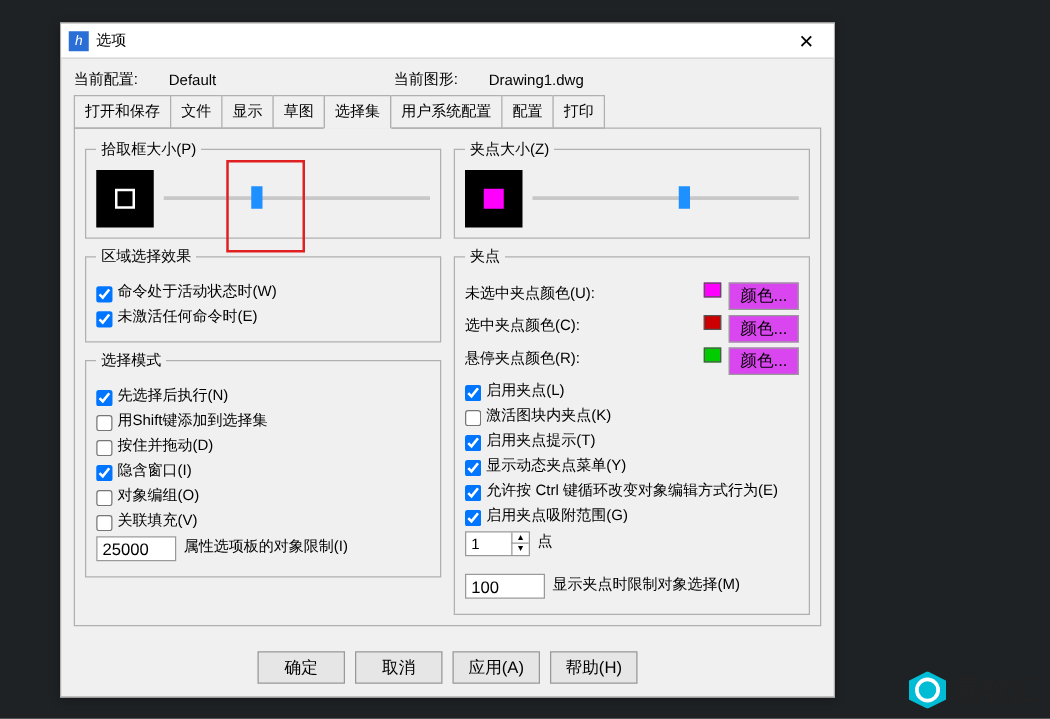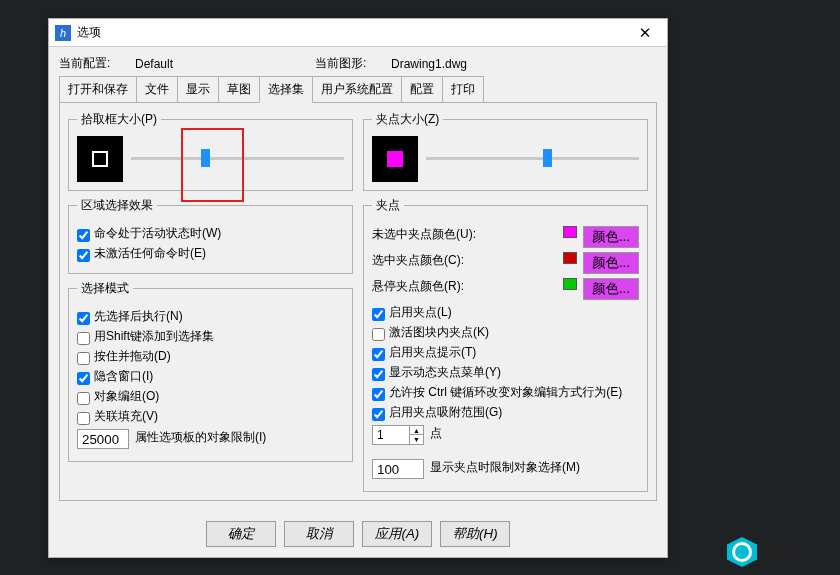--- a/index.html
+++ b/index.html
@@ -109,37 +109,36 @@
   .swatch { width: 14px; height: 12px; border: 1px solid #555; }
   .cbtn {
     background: #d946ef; border: 1px solid #999; padding: 1px 8px;
     min-width: 50px; text-align: center;
   }
   .widebtn {
     display: block; margin: 6px auto 0;
     background: #e6e6e6; border: 1px solid #999; padding: 2px 18px;
   }
   .numinput {
-    width: 52px; height: 20px; border: 1px solid #999;
+    width: 64px; height: 20px; border: 1px solid #999;
     padding: 1px 4px; background: #fff;
   }
   .spin { width: 52px; height: 20px; border: 1px solid #999; background:#fff;
     display: inline-flex; align-items: center; }
   .spin span { padding: 0 4px; flex:1; }
   .spin .btns { display:flex; flex-direction:column; }
   .spin .btns div { width:14px; height:9px; border-left:1px solid #999;
     display:flex; align-items:center; justify-content:center; font-size:7px; }
   .spin .btns div:first-child { border-bottom:1px solid #999; }
   .footer {
     display: flex; gap: 8px; justify-content: center; padding: 10px;
   }
   .footer button {
     background: #e6e6e6; border: 1px solid #999; padding: 3px 0;
     min-width: 70px;
-    font-style: italic;
   }
   .watermark {
     position: absolute; right: 8px; bottom: 8px;
     display: flex; align-items: center; gap: 6px;
     color: #222;
   }
   .wm-ico {
     width: 30px; height: 30px;
     background: #00bcd4; position: relative;
     clip-path: polygon(50% 0, 100% 25%, 100% 75%, 50% 100%, 0 75%, 0 25%);

